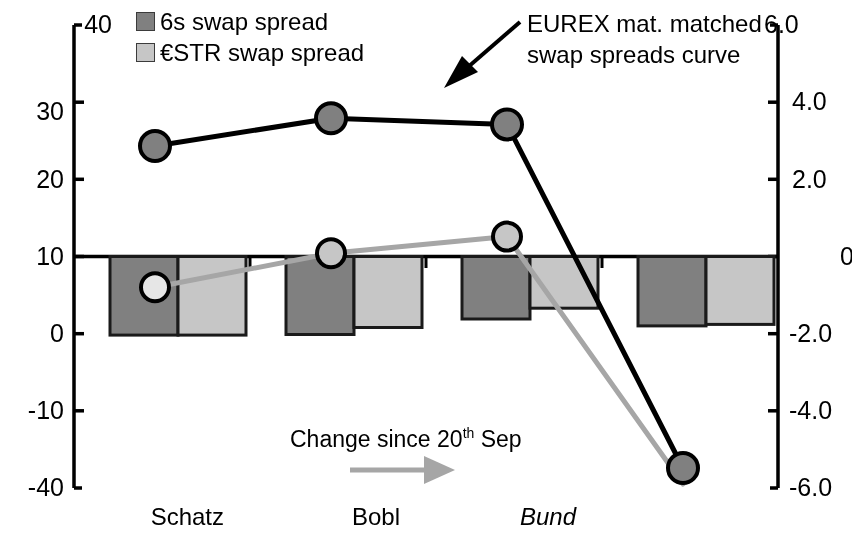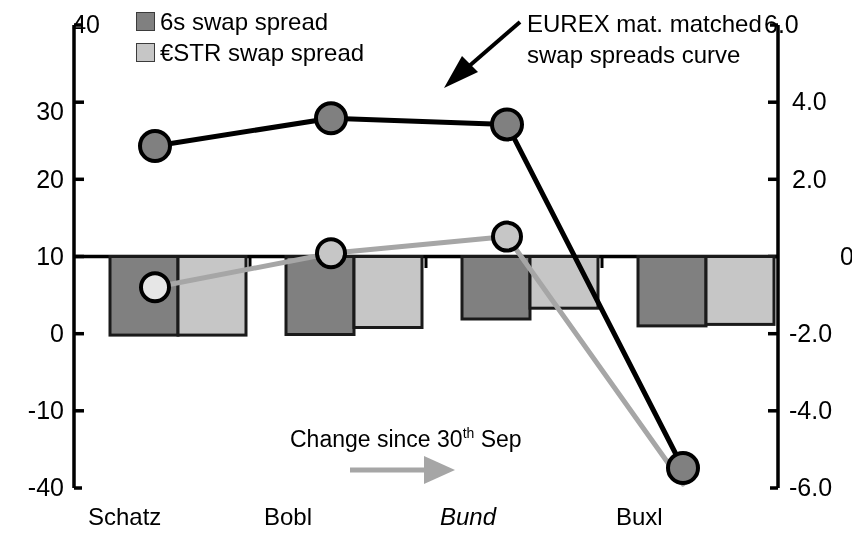--- a/index.html
+++ b/index.html
@@ -14,21 +14,21 @@
   .tick-label{
     position:absolute;font-size:25px;line-height:25px;
     color:#000;white-space:nowrap;
   }
   .tick-left{ text-align:right; }
   .tick-right{ text-align:left; }
 
   
   .cat-label{
     position:absolute;font-size:24px;line-height:24px;
-    text-align:left;white-space:nowrap;color:#000;
+    text-align:right;white-space:nowrap;color:#000;
   }
 
   
   #legend{position:absolute;left:108px;top:6px;}
   .legend-row{display:flex;align-items:center;height:31px;padding-left:28px;}
   .legend-swatch{
     width:17px;height:17px;border:1.5px solid #3b3b3b;
     margin-right:5px;flex:0 0 auto;
   }
   .legend-text{font-size:24px;line-height:24px;white-space:nowrap;color:#000;}
@@ -112,54 +112,53 @@
       <line x1="520" y1="22" x2="460" y2="74" stroke="#000" stroke-width="4"></line>
       <polygon points="444,88 478,72 462,56" fill="#000"></polygon>
     </g>
 
     <g>
       <line x1="350" y1="470" x2="432" y2="470" stroke="#a6a6a6" stroke-width="5"></line>
       <polygon points="455,470 424,456 424,484" fill="#a6a6a6"></polygon>
     </g>
   </svg>
 
-  <div class="tick-label tick-left" style="left:0px;top:12px;width:64px;padding-left:36px;">40</div>
+  <div class="tick-label tick-left" style="left:12px;top:12px;width:64px;padding-left:36px;">40</div>
   <div class="tick-label tick-left" style="left:0px;top:99px;width:64px;">30</div>
   <div class="tick-label tick-left" style="left:0px;top:167px;width:64px;">20</div>
   <div class="tick-label tick-left" style="left:0px;top:244px;width:64px;">10</div>
   <div class="tick-label tick-left" style="left:0px;top:321px;width:64px;">0</div>
   <div class="tick-label tick-left" style="left:0px;top:398px;width:64px;">-10</div>
   <div class="tick-label tick-left" style="left:0px;top:475px;width:64px;">-40</div>
 
   <div class="tick-label tick-right" style="left:764px;top:12px;width:60px;">6.0</div>
   <div class="tick-label tick-right" style="left:792px;top:89px;width:60px;">4.0</div>
   <div class="tick-label tick-right" style="left:792px;top:167px;width:60px;">2.0</div>
   <div class="tick-label tick-right" style="left:840px;top:244px;width:60px;">0.0</div>
   <div class="tick-label tick-right" style="left:789px;top:321px;width:63px;">-2.0</div>
   <div class="tick-label tick-right" style="left:789px;top:398px;width:63px;">-4.0</div>
   <div class="tick-label tick-right" style="left:789px;top:475px;width:63px;">-6.0</div>
 
   <div class="cat-label" style="left:88px;top:505px;width:136px;">Schatz</div>
   <div class="cat-label" style="left:264px;top:505px;width:136px;">Bobl</div>
   <div class="cat-label" style="left:440px;top:505px;width:136px;font-style:italic;">Bund</div>
-  <div class="cat-label" style="left:616px;top:505px;width:136px;">Buxl</div>
 
   <div id="legend">
     <div class="legend-row">
       <span class="legend-swatch" style="background:#808080;"></span>
       <span class="legend-text">6s swap spread</span>
     </div>
     <div class="legend-row">
       <span class="legend-swatch" style="background:#c6c6c6;"></span>
       <span class="legend-text">€STR swap spread</span>
     </div>
   </div>
 
   <div id="callout">
     <div>EUREX mat. matched</div>
     <div>swap spreads curve</div>
   </div>
 
   <div id="change-note">
-    <span>Change since 30</span><sup>th</sup><span> Sep</span>
+    <span>Change since 20</span><sup>th</sup><span> Sep</span>
   </div>
 
 </div>
 
 </body></html>

